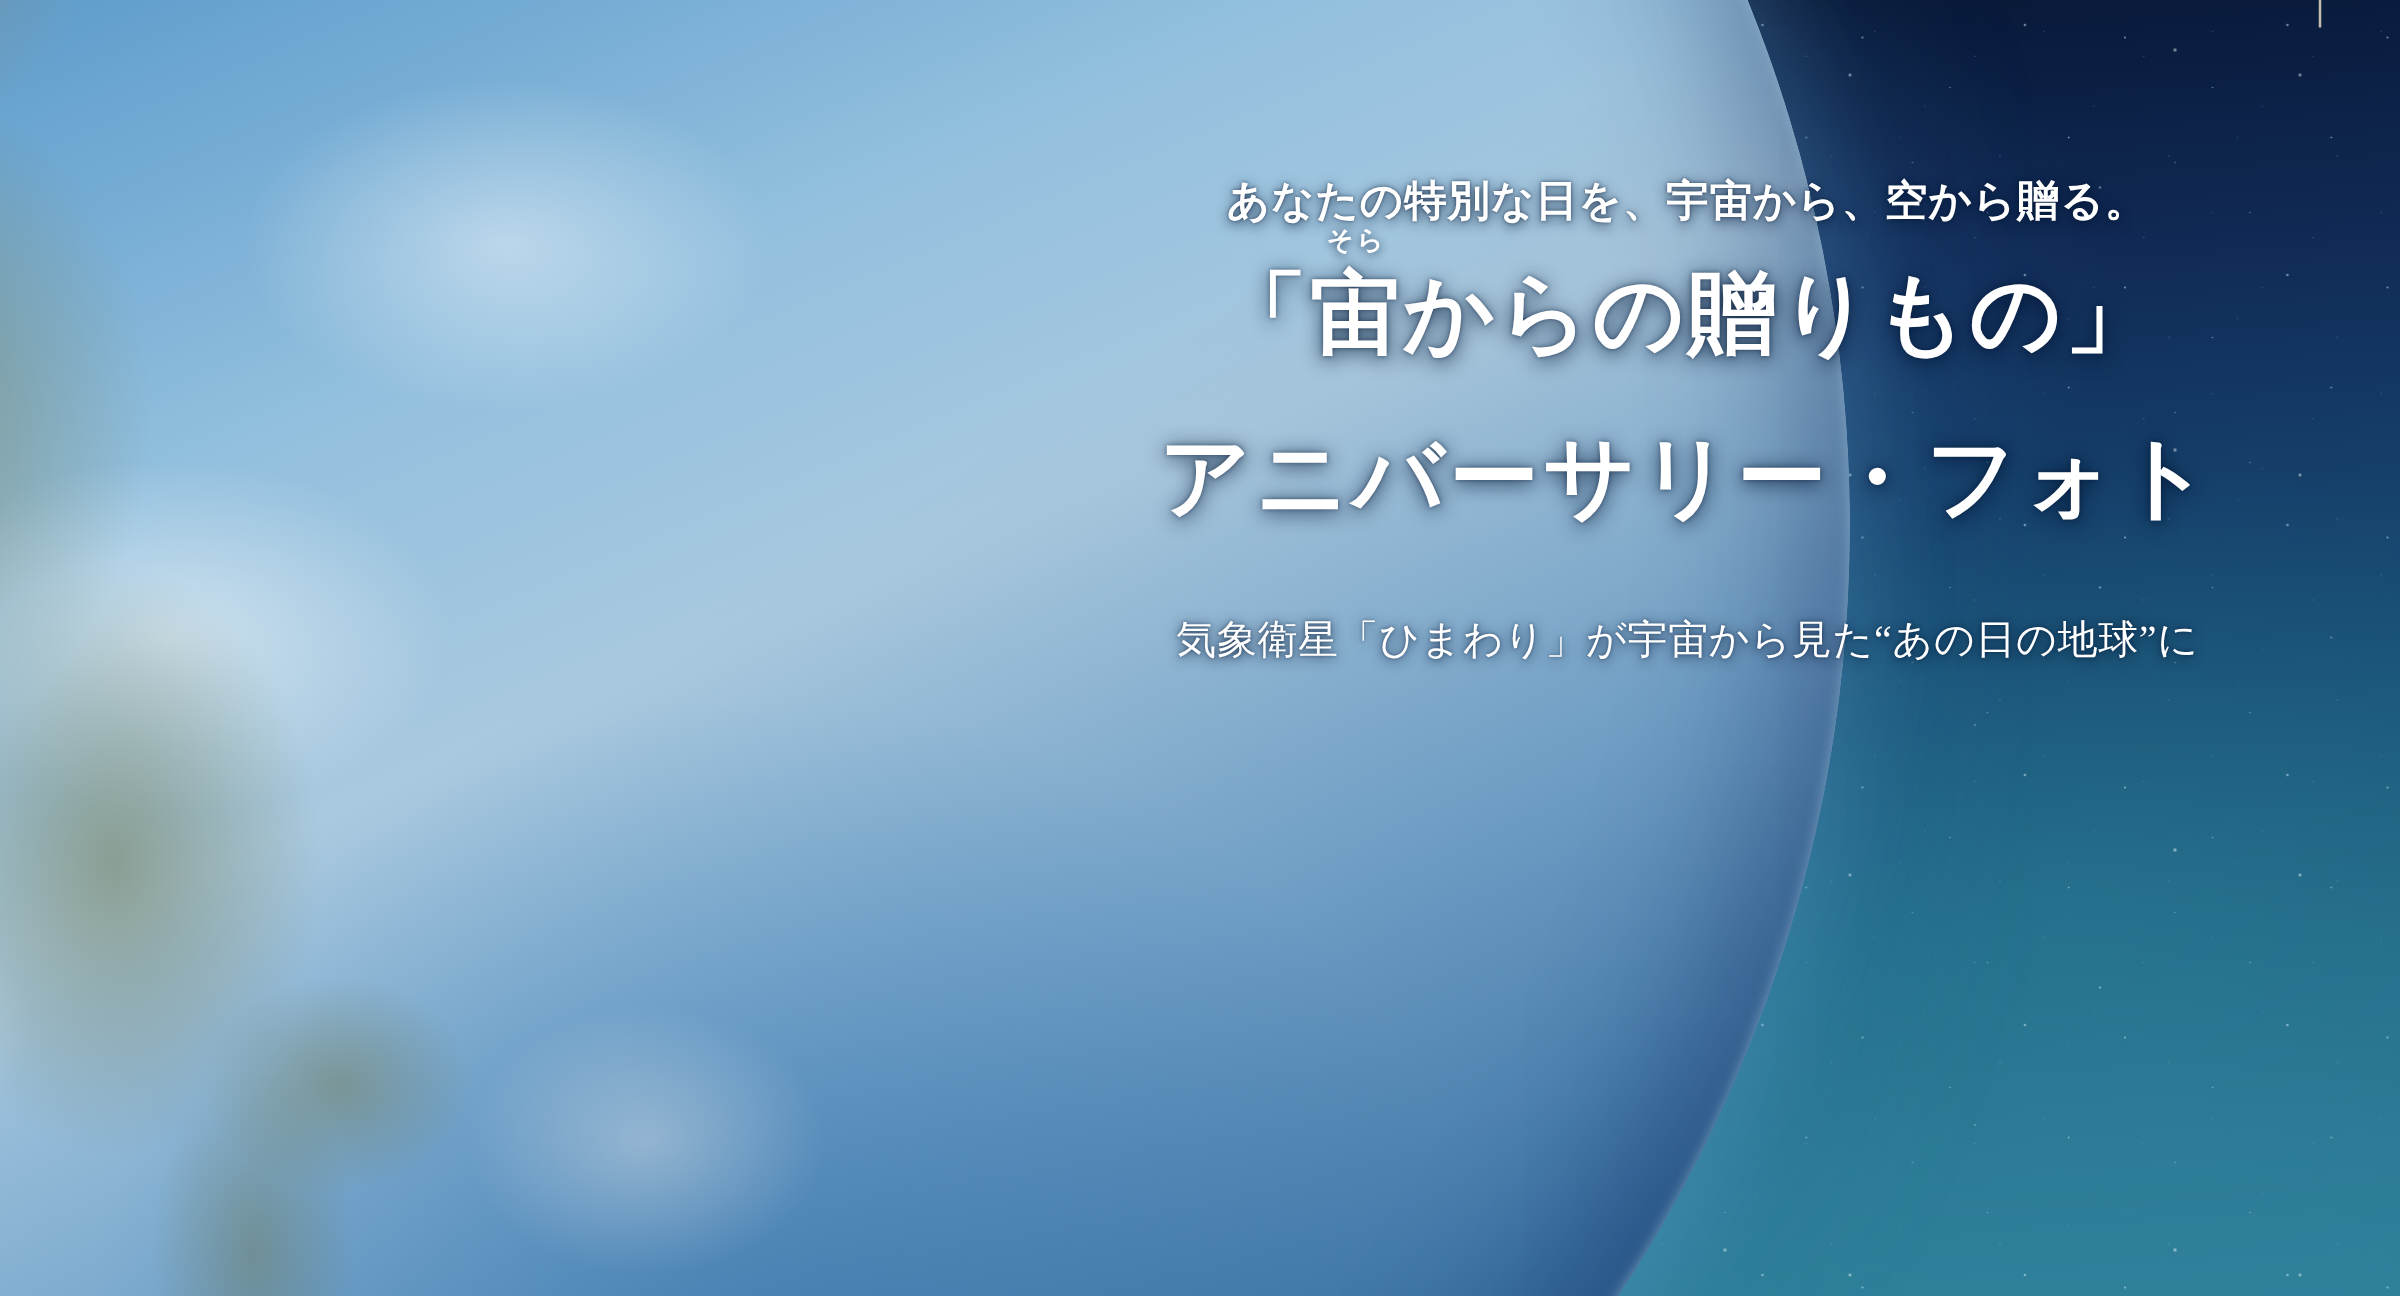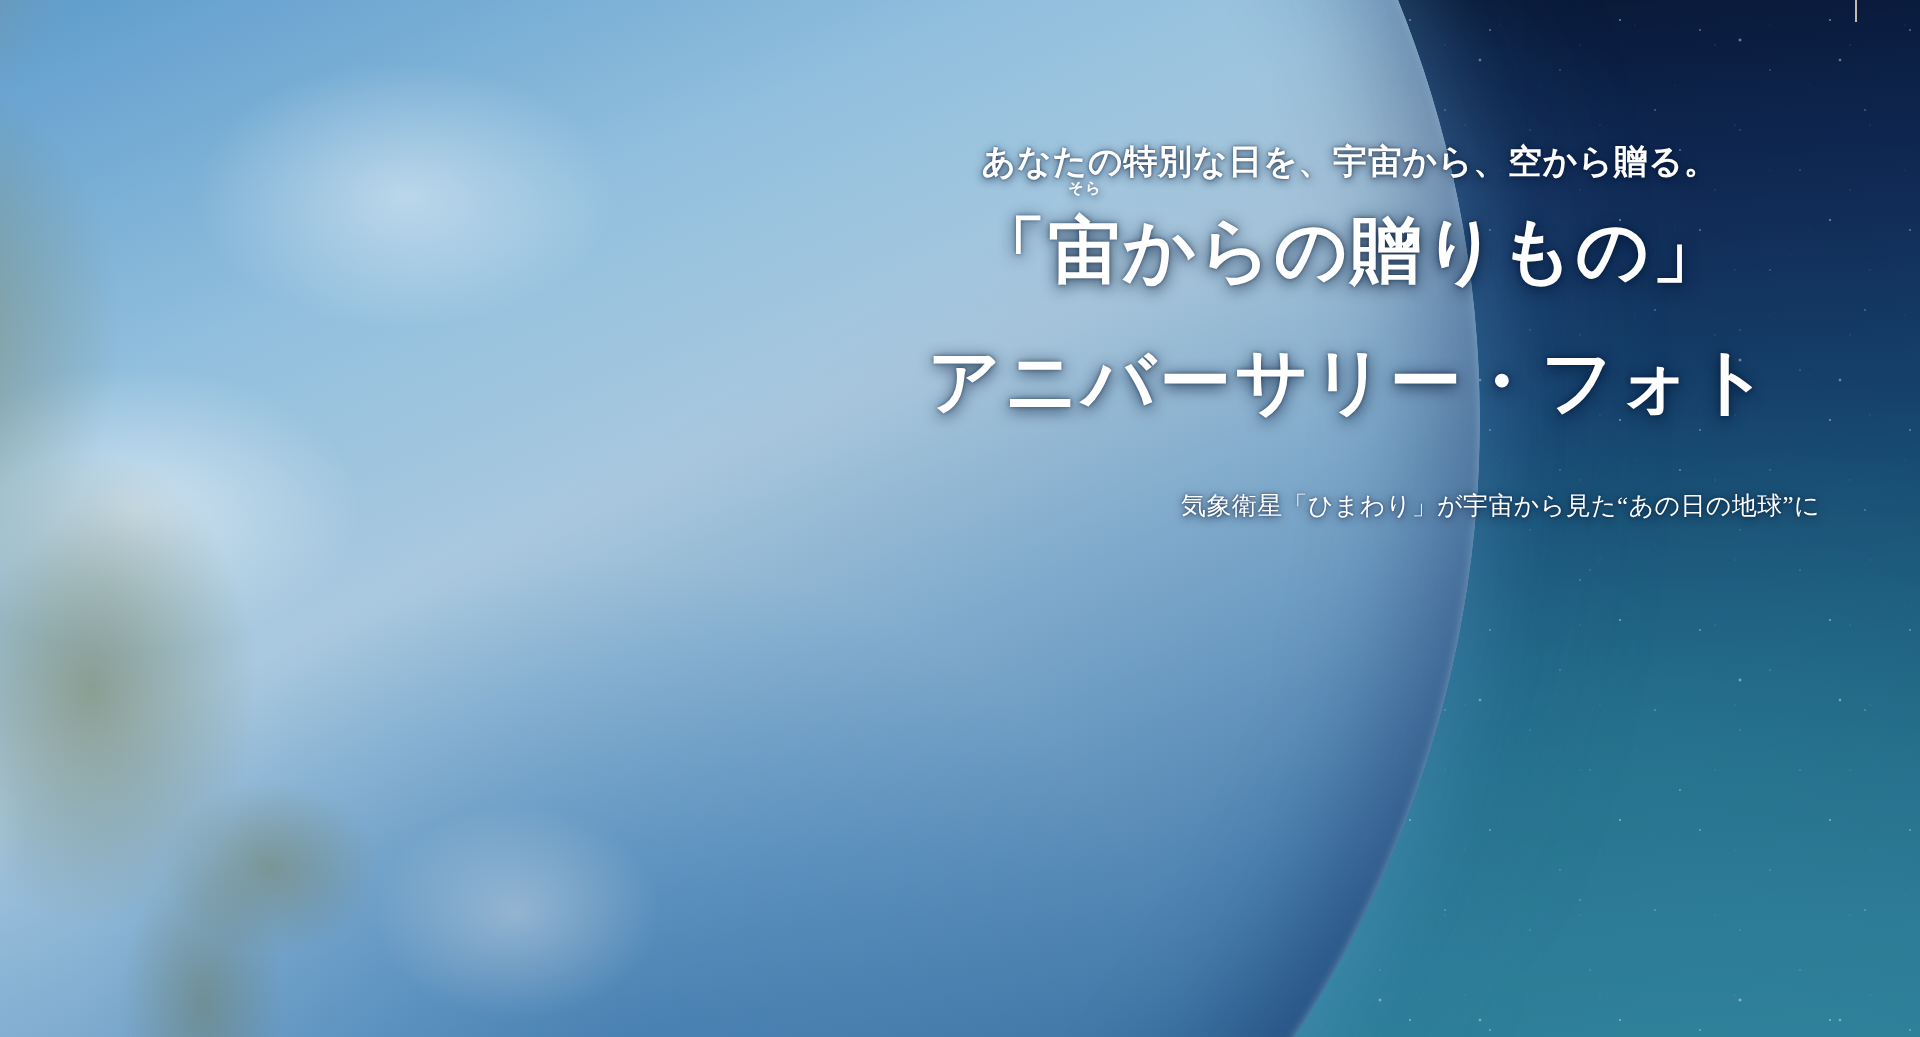--- a/index.html
+++ b/index.html
@@ -218,34 +218,33 @@
   .title-line.line2 { letter-spacing: 0.05em; margin-top: 47px; }
   .ruby-holder {
     position: relative;
     display: inline-block;
   }
   .ruby-text {
     position: absolute;
     top: -30px;
     left: 50%;
     transform: translateX(-50%);
-    font-size: 15px;
+    font-size: 21px;
     font-weight: 700;
     letter-spacing: 0.12em;
     white-space: nowrap;
     text-shadow: 0 2px 8px rgba(0,20,50,0.8);
   }
   .desc {
     margin: 62px 0 0 0;
-    font-size: 25px;
+    font-size: 32px;
     font-weight: 400;
     line-height: 1.62;
     letter-spacing: 0.015em;
     text-shadow: 0 2px 10px rgba(0,20,50,0.8), 0 0 3px rgba(0,20,50,0.5);
-    text-align: right;
   }
   .desc-line { display: block; white-space: nowrap; }
 </style>
 </head>
 <body>
 
 <div id="stage">
 
   <div class="space-bg"></div>
   <div class="nebula"></div>

